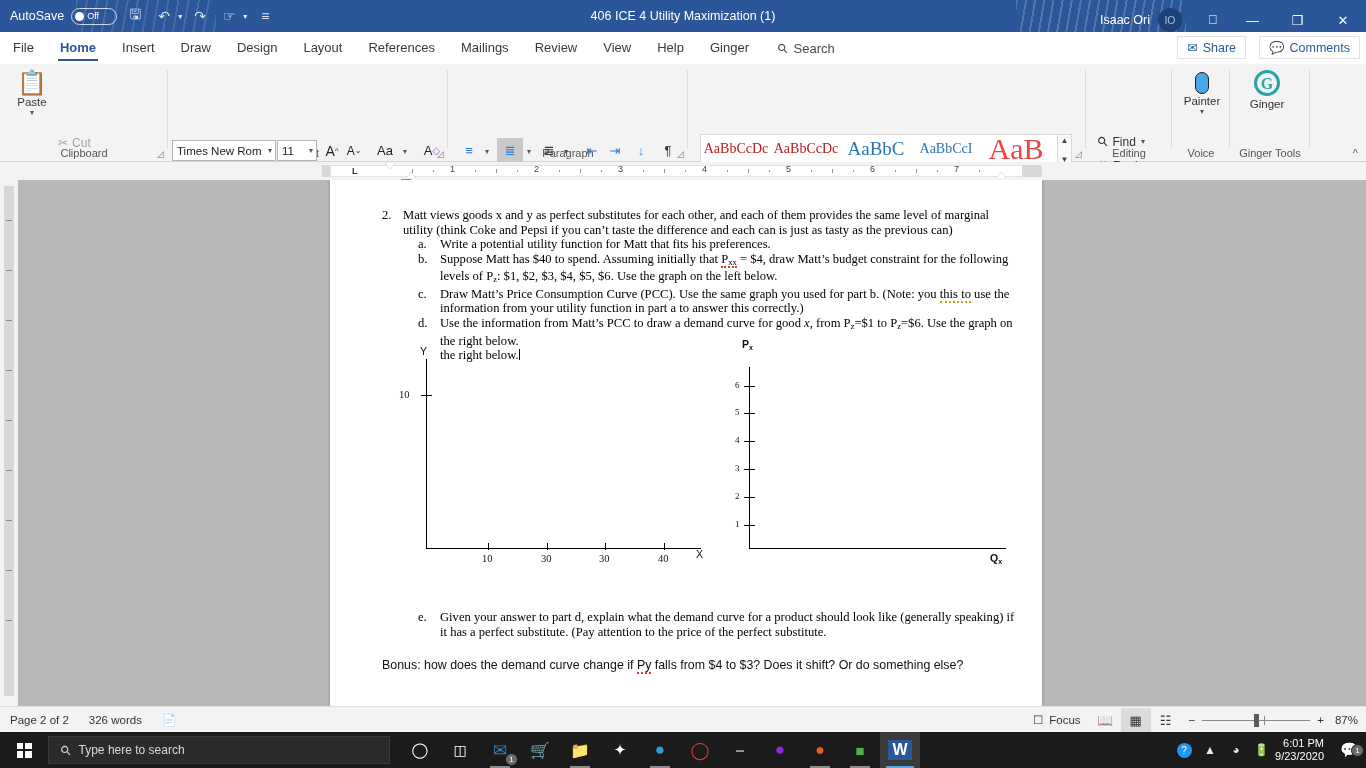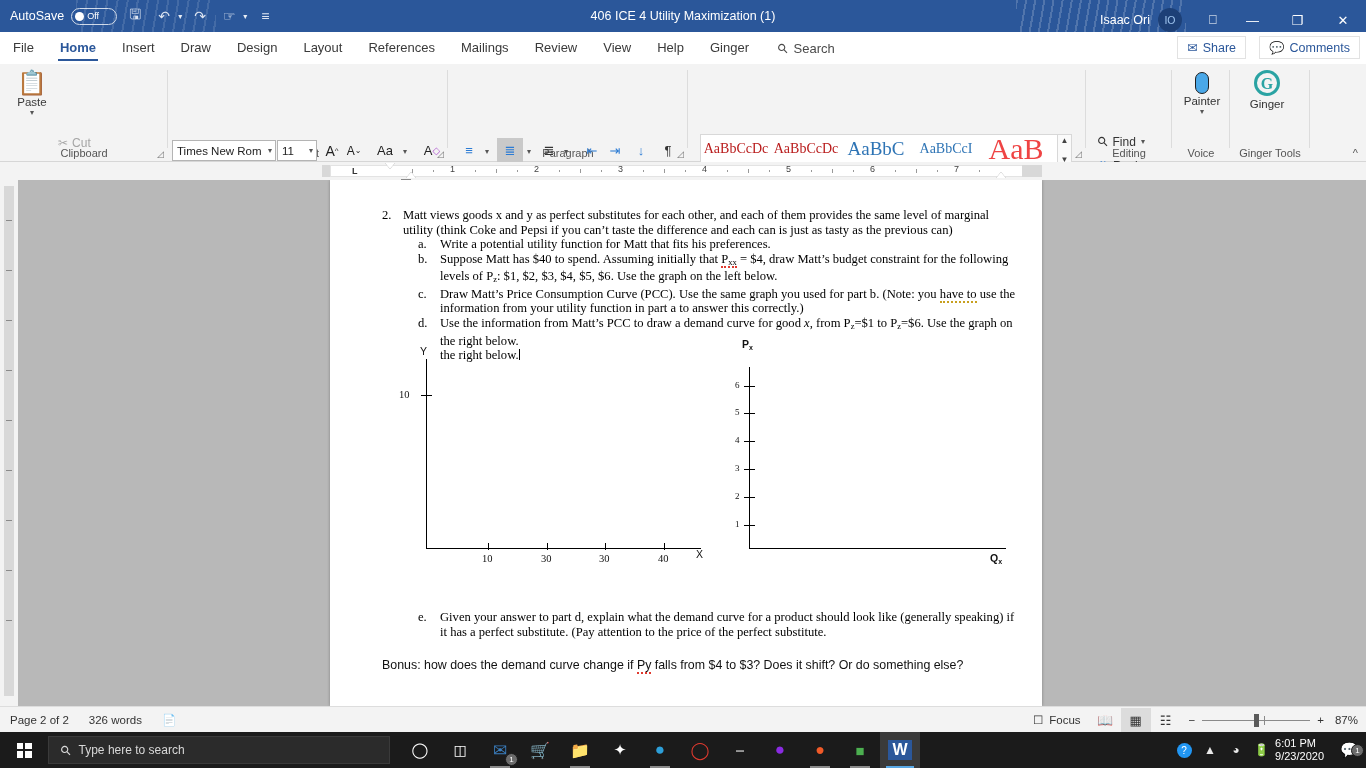--- a/index.html
+++ b/index.html
@@ -253,21 +253,21 @@
   .tb-apps { display:flex; align-items:center; height:36px; margin-left:10px; }
   .tb-app {
     width:40px; height:36px; display:flex; align-items:center; justify-content:center;
     position:relative;
   }
   .tb-app.active { background:#3a3a3a; }
   .tb-app.active::after { content:""; position:absolute; bottom:0; left:6px; right:6px; height:2px; background:#5aa9e6; }
   .tb-app.open::after { content:""; position:absolute; bottom:0; left:10px; right:10px; height:2px; background:#8a8a8a; }
   .tray { position:absolute; right:0; top:0; height:36px; display:flex; align-items:center; color:#eee; }
   .tray-ico { width:26px; display:flex; align-items:center; justify-content:center; font-size:12px; color:#e8e8e8; }
-  .clock { font-size:11px; line-height:13px; padding-right:10px; color:#fff; }
+  .clock { text-align:right; font-size:11px; line-height:13px; padding-right:10px; color:#fff; }
   .notif { width:32px; display:flex; align-items:center; justify-content:center; position:relative; }
   .badge {
     position:absolute; right:2px; bottom:2px; width:13px; height:13px; border-radius:50%;
     background:#6b6b6b; color:#fff; font-size:8px; display:flex; align-items:center; justify-content:center;
     border:1px solid #1b1b1b;
   }
 </style>
 </head>
 <body>
 
@@ -589,21 +589,21 @@
         <div class="sub-item">
           <span class="sub-letter">a.</span>
           <span class="sub-text">Write a potential utility function for Matt that fits his preferences.</span>
         </div>
         <div class="sub-item">
           <span class="sub-letter">b.</span>
           <span class="sub-text">Suppose Matt has $40 to spend. Assuming initially that <span class="sq-red">P<sub>xx</sub></span> = $4, draw Matt’s budget constraint for the following levels of P<sub>z</sub>: $1, $2, $3, $4, $5, $6. Use the graph on the left below.</span>
         </div>
         <div class="sub-item">
           <span class="sub-letter">c.</span>
-          <span class="sub-text">Draw Matt’s Price Consumption Curve (PCC). Use the same graph you used for part b. (Note: you <span class="sq-gold">have to</span> use the information from your utility function in part a to answer this correctly.)</span>
+          <span class="sub-text">Draw Matt’s Price Consumption Curve (PCC). Use the same graph you used for part b. (Note: you <span class="sq-gold">this to</span> use the information from your utility function in part a to answer this correctly.)</span>
         </div>
         <div class="sub-item">
           <span class="sub-letter">d.</span>
           <span class="sub-text">Use the information from Matt’s PCC to draw a demand curve for good <i>x</i>, from P<sub>z</sub>=$1 to P<sub>z</sub>=$6. Use the graph on the right below.<br>the right below.<span class="caret-bar"></span></span>
         </div>
       </div>
 
       <div class="graph" style="left:78px; top:165px; width:300px; height:220px;">
         <div class="axis" style="left:18px; top:14px; width:1.4px; height:190px;"></div>
         <div class="axis" style="left:18px; top:203px; width:275px; height:1.4px;"></div>

